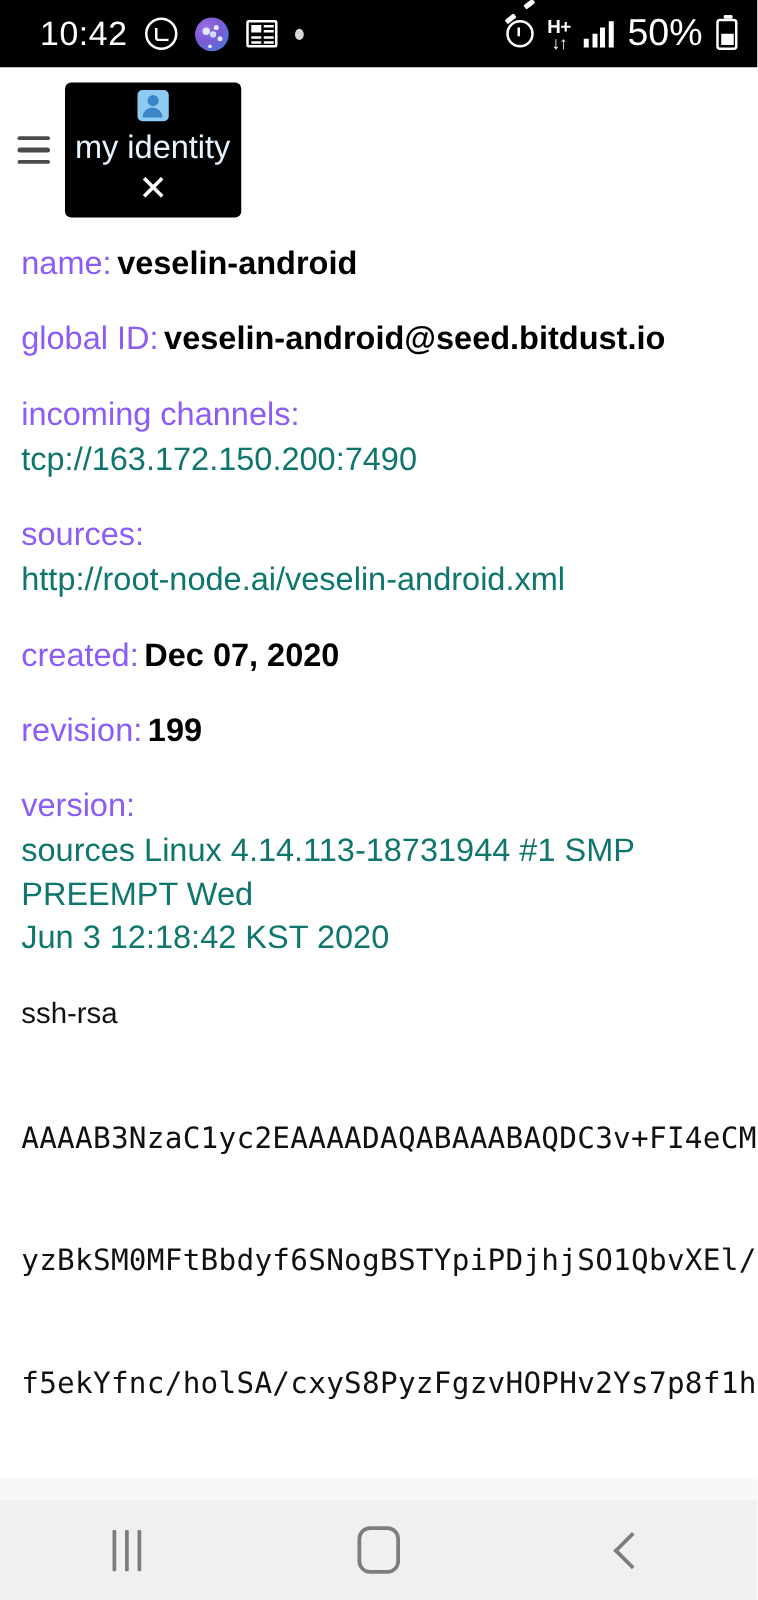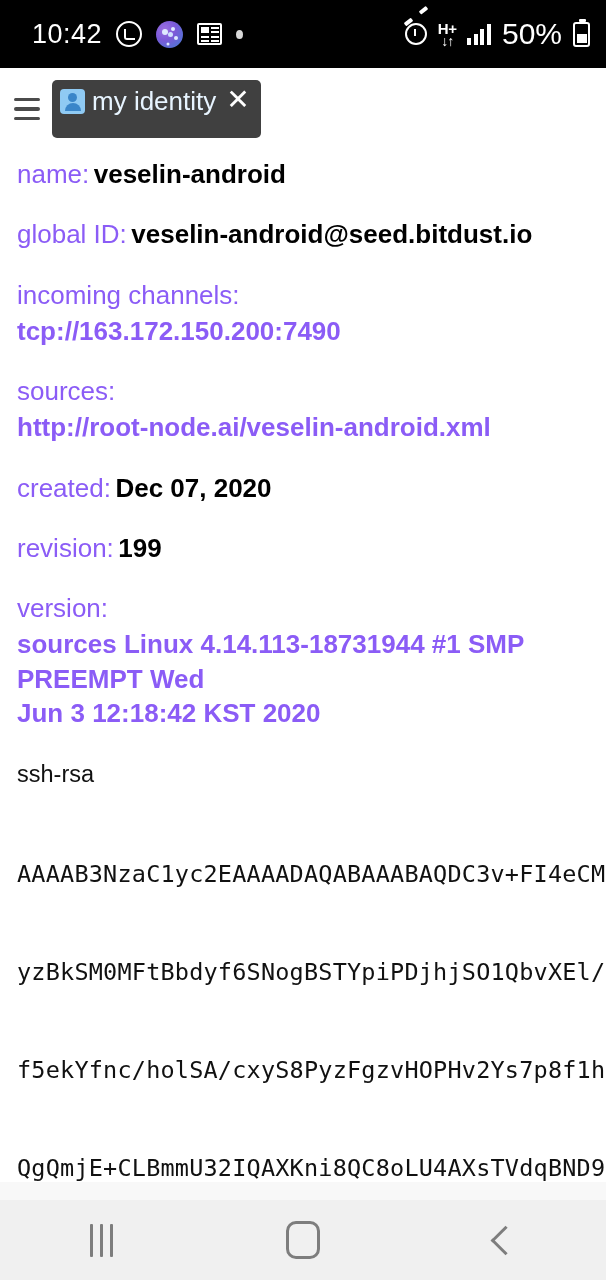--- a/index.html
+++ b/index.html
@@ -6,21 +6,21 @@
   html, body {
     width: 606px; height: 1280px;
     background: #ffffff;
     font-family: "Liberation Sans", sans-serif;
     overflow: hidden;
   }
   .phone { position: relative; width: 606px; height: 1280px; background:#fff; }
 
   
   .statusbar {
-    height: 68px; background: #000000;
+    height: 54px; background: #000000;
     display: flex; align-items: center;
     padding: 0 16px 0 32px; color: #ffffff; gap: 47px;
   }
   .sb-left { display:flex; align-items:center; gap:14px; flex:1; }
   .sb-time { font-size: 27px; letter-spacing: .5px; }
   .sb-right { display:flex; align-items:center; gap:11px; }
   .ic { display:inline-flex; align-items:center; justify-content:center; }
   .wa { width:26px; height:26px; border:2.4px solid #fff; border-radius:50%; position:relative; }
   .wa::after{
     content:""; position:absolute; width:9px; height:9px; left:6px; top:6px;
@@ -60,36 +60,36 @@
   .batt::before{ content:""; position:absolute; top:-5px; left:4px; width:7px; height:3px; background:#fff; border-radius:1px;}
   .batt::after{ content:""; position:absolute; left:1.5px; right:1.5px; bottom:1.5px; height:45%; background:#fff;}
 
   
   .tabbar { display:flex; align-items:center; padding: 12px 0 10px 8px; background:#fff; }
   .hamburger { width:38px; height:30px; display:flex; flex-direction:column; justify-content:center;
     gap:6px; padding:0 6px; cursor:pointer; }
   .hamburger span { display:block; height:3.4px; background:#4b4b4b; border-radius:2px; }
   .tab {
     display:inline-flex; align-items:center; gap:7px;
-    background:#404040; border-radius:5px;
-    padding: 6px 9px 22px 8px; margin-left: 6px;
+    background:#000000; border-radius:5px;
+    padding: 6px 9px 7px 8px; margin-left: 6px; flex-direction: column;
   }
   .tab-ico { width:25px; height:25px; border-radius:4px; background:#8fcaf3;
     display:flex; align-items:center; justify-content:center; position:relative; }
   .tab-ico::before { content:""; position:absolute; width:9px; height:9px; border-radius:50%; background:#3a86c9; top:4px;}
   .tab-ico::after { content:""; position:absolute; width:16px; height:8px; border-radius:8px 8px 0 0; background:#3a86c9; bottom:3px;}
   .tab-label { color:#e7f4ff; font-size:26px; line-height:1; white-space:nowrap; }
   .tab-close { color:#ffffff; font-size:28px; line-height:1; padding:0 2px 2px 3px; font-weight:400;}
 
   
   .content { padding: 10px 16px 0 17px; }
   .row { margin-bottom: 27px; }
   .lbl { color:#8b5cf6; font-size:26px; line-height:1.28; }
   .val { color:#000; font-size:26px; font-weight:bold; line-height:1.28; }
-  .plain { color:#8b5cf6; font-size:26px; font-weight:bold; line-height:1.32; }
+  .plain { color:#0f766e; font-size:26px; font-weight:normal; line-height:1.32; }
   .block-lines { margin-top: 2px; }
   .keyblock { font-family:"DejaVu Sans Mono", monospace; font-size:23.5px;
     line-height:1.39; color:#111; letter-spacing:.2px; white-space:pre; }
   .keyhead { font-family:Liberation Sans, sans-serif; font-size:23.5px; line-height:1.5; color:#111; }
 
   
   .spacer-strip { position:absolute; left:0; right:0; top:1182px; height:18px; background:#f8f8f8; }
   .navbar { position:absolute; left:0; right:0; bottom:0; height:80px; background:#f0f0f0;
     display:flex; align-items:center; }
   .navbtn { flex:1; display:flex; align-items:center; justify-content:center; cursor:pointer; }

